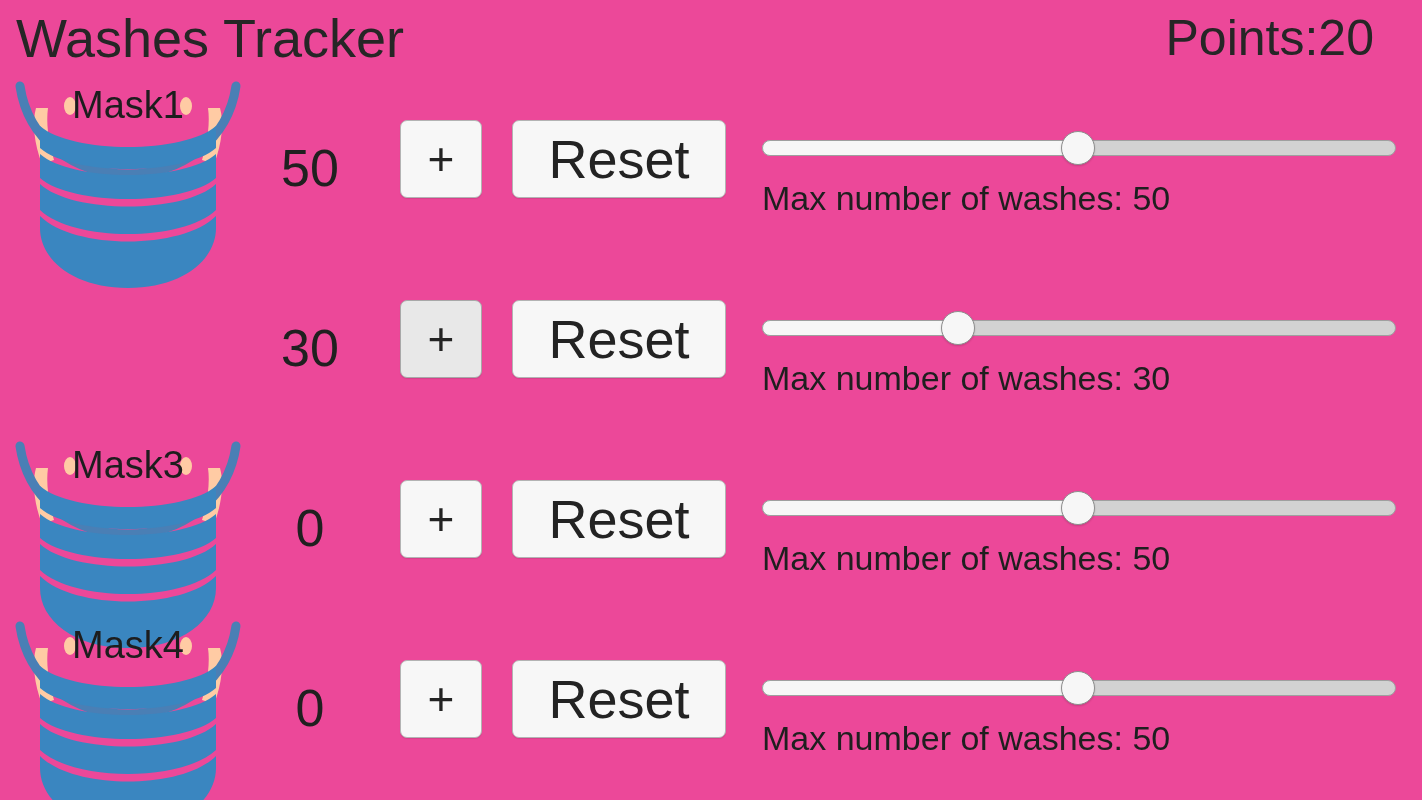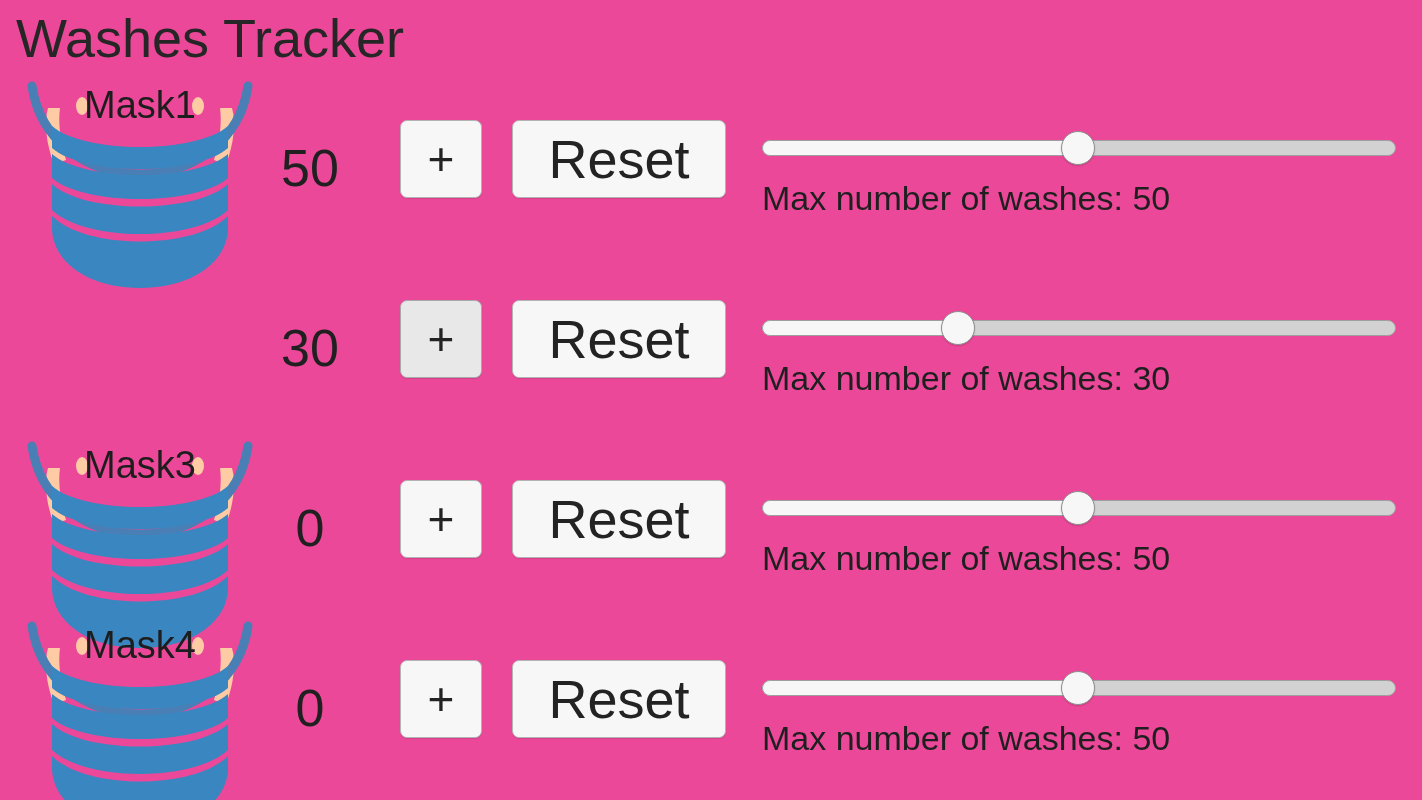--- a/index.html
+++ b/index.html
@@ -63,21 +63,21 @@
   }
   .mask-row {
     position: relative;
     width: 1422px;
     height: 180px;
   }
 
   
   .mask-icon-wrap {
     position: absolute;
-    left: 24px;
+    left: 12px;
     top: 0px;
     width: 232px;
     height: 186px;
   }
   .mask-icon-wrap svg {
     display: block;
     width: 232px;
     height: 186px;
     overflow: visible;
   }
@@ -206,20 +206,21 @@
     white-space: nowrap;
   }
 </style>
 </head>
 <body>
 
 <div id="app">
 
   <div class="header">
     <div class="app-title">Washes Tracker</div>
+    <div class="points">Points:20</div>
   </div>
 
   <div class="rows" id="rows-container">
   <div class="mask-row">
 
     <div class="mask-icon-wrap">
       <svg viewBox="0 0 232 186" xmlns="http://www.w3.org/2000/svg">
 
         <path d="M24,30 C20,44 22,66 30,86 L42,82 C36,62 34,44 36,30 Z" fill="#ffcba4"></path>
         <path d="M208,30 C212,44 210,66 202,86 L190,82 C196,62 198,44 196,30 Z" fill="#ffcba4"></path>

